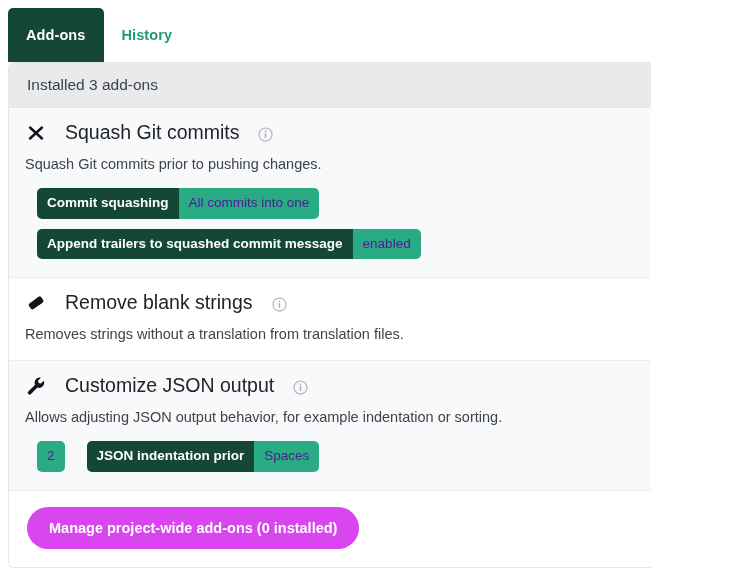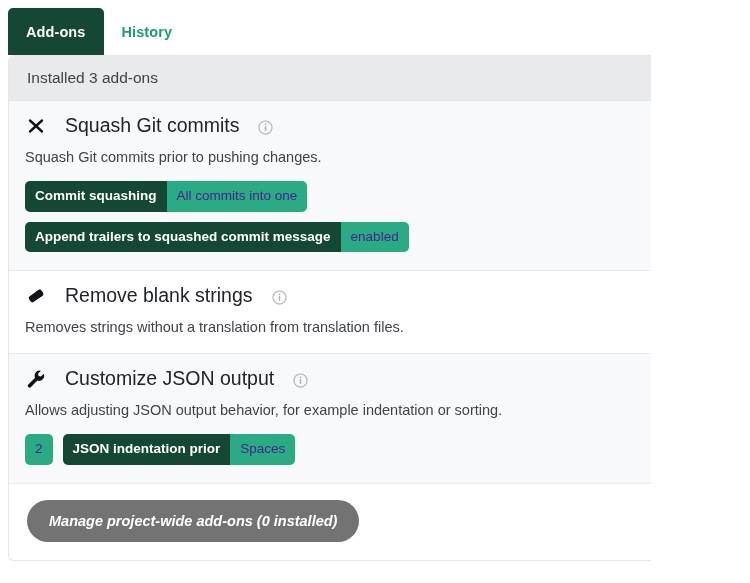--- a/index.html
+++ b/index.html
@@ -12,21 +12,21 @@
     font-family: "Liberation Sans", sans-serif;
     color: #212529;
     overflow: hidden;
   }
 
   
   .tabbar {
     display: flex;
     align-items: stretch;
     padding: 8px 0 0 8px;
-    height: 55px;
+    height: 62px;
   }
   .tab {
     display: flex;
     align-items: center;
     justify-content: center;
     padding: 0 18px;
     font-size: 14.5px;
     font-weight: bold;
     border-radius: 5px 5px 0 0;
     cursor: pointer;
@@ -107,20 +107,21 @@
     gap: 10px;
     margin-top: 16px;
   }
   .badge {
     display: inline-flex;
     align-items: stretch;
     border-radius: 5px;
     overflow: hidden;
     font-size: 13.5px;
     line-height: 1;
+    margin-left: 12px;
   }
   .badge .k {
     background: #144734;
     color: #ffffff;
     font-weight: bold;
     padding: 8px 10px 9px 10px;
     display: flex;
     align-items: center;
   }
   .badge .v {
@@ -143,21 +144,21 @@
     border: none;
     border-radius: 22px;
     font-size: 14.5px;
     font-weight: bold;
     color: #ffffff;
     padding: 13px 22px;
     cursor: pointer;
     font-family: "Liberation Sans", sans-serif;
     white-space: nowrap;
   }
-  .btn-dark { background: #737373; font-style: italic; }
+  .btn-dark { background: #d946ef; }
   .btn-gray { background: #6c757d; }
 </style>
 </head>
 <body>
 
 <div class="tabbar">
   <div class="tab active">
     <span>Add-ons</span>
   </div>
   <div class="tab inactive">

